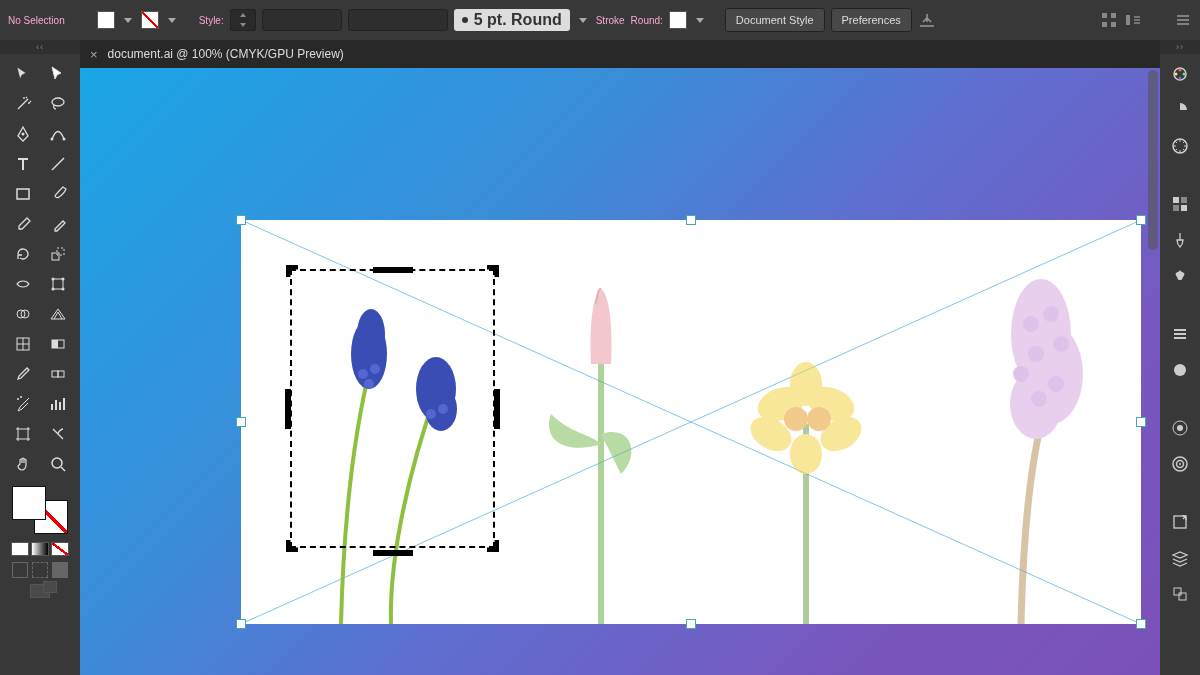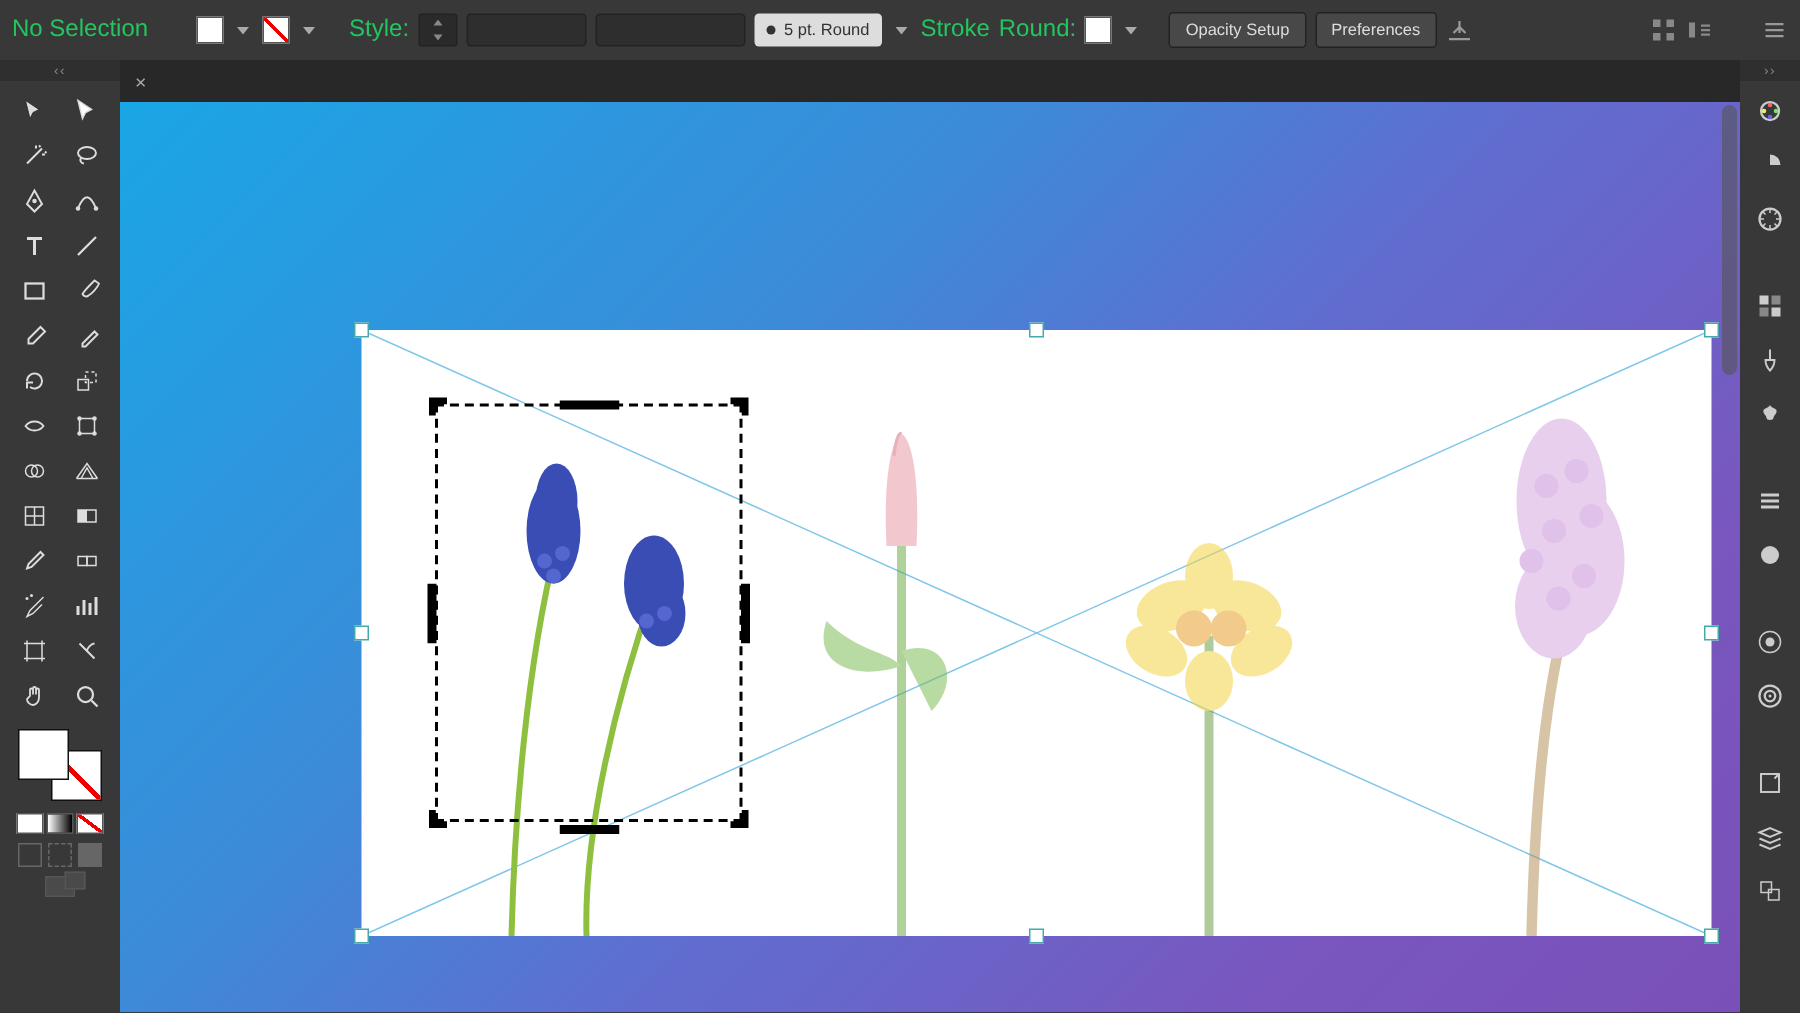--- a/index.html
+++ b/index.html
@@ -1,29 +1,29 @@
 <!DOCTYPE html>
 <html><head>
 <meta charset="utf-8">
 <style>
 * { margin: 0; padding: 0; box-sizing: border-box; }
 body { width: 1200px; height: 675px; background: #323232; font-family: -apple-system, BlinkMacSystemFont, sans-serif; font-size: 12px; color: #ccc; overflow: hidden; position: relative; }
 
 
 .topbar { position: absolute; top: 0; left: 0; right: 0; height: 40px; background: #383838; display: flex; align-items: center; padding: 0 8px; gap: 6px; }
-.topbar-label { color: #22c55e; font-size: 16px; }
+.topbar-label { color: #f9a8d4; font-size: 10px; }
 .swatch { width: 18px; height: 18px; border: 1px solid #555; display: inline-block; }
 .swatch.white { background: #fff; }
 .swatch.none { background: #fff; position: relative; }
 .swatch.none::after { content: ''; position: absolute; left: 0; top: 0; right: 0; bottom: 0; background: linear-gradient(to top right, transparent 45%, #e00 45%, #e00 55%, transparent 55%); }
 .dd { width: 14px; height: 18px; display: inline-flex; align-items: center; justify-content: center; color: #aaa; }
 .dd svg { width: 8px; height: 5px; }
 .stroke-val { width: 26px; height: 22px; background: #2a2a2a; border: 1px solid #222; border-radius: 2px; display: inline-flex; align-items: center; justify-content: center; }
 .long-dd { width: 80px; height: 22px; background: #2e2e2e; border: 1px solid #222; border-radius: 3px; display: inline-flex; }
-.pill { height: 22px; background: #ddd; border-radius: 3px; padding: 0 8px; display: inline-flex; align-items: center; gap: 6px; color: #333; font-size: 11px; }
+.pill { height: 22px; background: #ddd; border-radius: 3px; padding: 0 8px; display: inline-flex; align-items: center; gap: 6px; color: #333; font-size: 16px; font-weight: bold; }
 .pill .dot { width: 6px; height: 6px; border-radius: 50%; background: #333; }
 .opacity-swatch { width: 18px; height: 18px; background: #fff; border: 1px solid #555; }
 .btn { height: 24px; padding: 0 10px; background: #484848; border: 1px solid #222; border-radius: 3px; color: #ddd; font-size: 11px; display: inline-flex; align-items: center; }
 .spacer { flex: 1; }
 .topbar-icon { width: 18px; height: 18px; color: #999; display: inline-flex; align-items: center; justify-content: center; }
 
 
 .collapse-left { position: absolute; top: 40px; left: 0; width: 80px; height: 14px; background: #2f2f2f; display: flex; align-items: center; justify-content: center; color: #888; font-size: 9px; letter-spacing: 1px; }
 .collapse-right { position: absolute; top: 40px; right: 0; width: 40px; height: 14px; background: #2f2f2f; display: flex; align-items: center; justify-content: center; color: #888; font-size: 9px; letter-spacing: 1px; }
 
@@ -133,21 +133,21 @@
     </span>
   <span class="topbar-label">Stroke</span>
   <span class="topbar-label">Round:</span>
   <span class="opacity-swatch"></span>
   <span class="dd">
       <svg viewBox="0 0 8 5">
         <path d="M0 0l4 5 4-5z" fill="currentColor"></path>
       </svg>
     </span>
   <span style="width:6px"></span>
-  <span class="btn">Opacity Setup</span>
+  <span class="btn">Document Style</span>
   <span class="btn">Preferences</span>
   <span class="topbar-icon">
       <svg viewBox="0 0 18 18">
         <path d="M2 15h14M5 11l4-4 4 4M9 3v8" stroke="#999" stroke-width="1.5" fill="none"></path>
       </svg>
     </span>
   <span class="spacer"></span>
   <span class="topbar-icon">
       <svg viewBox="0 0 18 18">
         <rect x="2" y="2" width="5" height="5" fill="#888"></rect>
@@ -168,20 +168,21 @@
         <path d="M3 5h12M3 9h12M3 13h12" stroke="#999" stroke-width="1.5"></path>
       </svg>
     </span>
 </div>
 
 <div class="collapse-left">‹‹</div>
 <div class="collapse-right">››</div>
 
 <div class="tabbar">
   <span class="tab-close">×</span>
+  <span class="tab-title">document.ai @ 100% (CMYK/GPU Preview)</span>
 </div>
 
 <div class="toolbar-left">
   <div class="tools-grid">
     <div class="tool">
         <svg viewBox="0 0 18 18">
           <path d="M3 2l3 12 2-4 4-2z" fill="#ddd" stroke="#222" stroke-width="0.5"></path>
         </svg>
       </div>
     <div class="tool">

